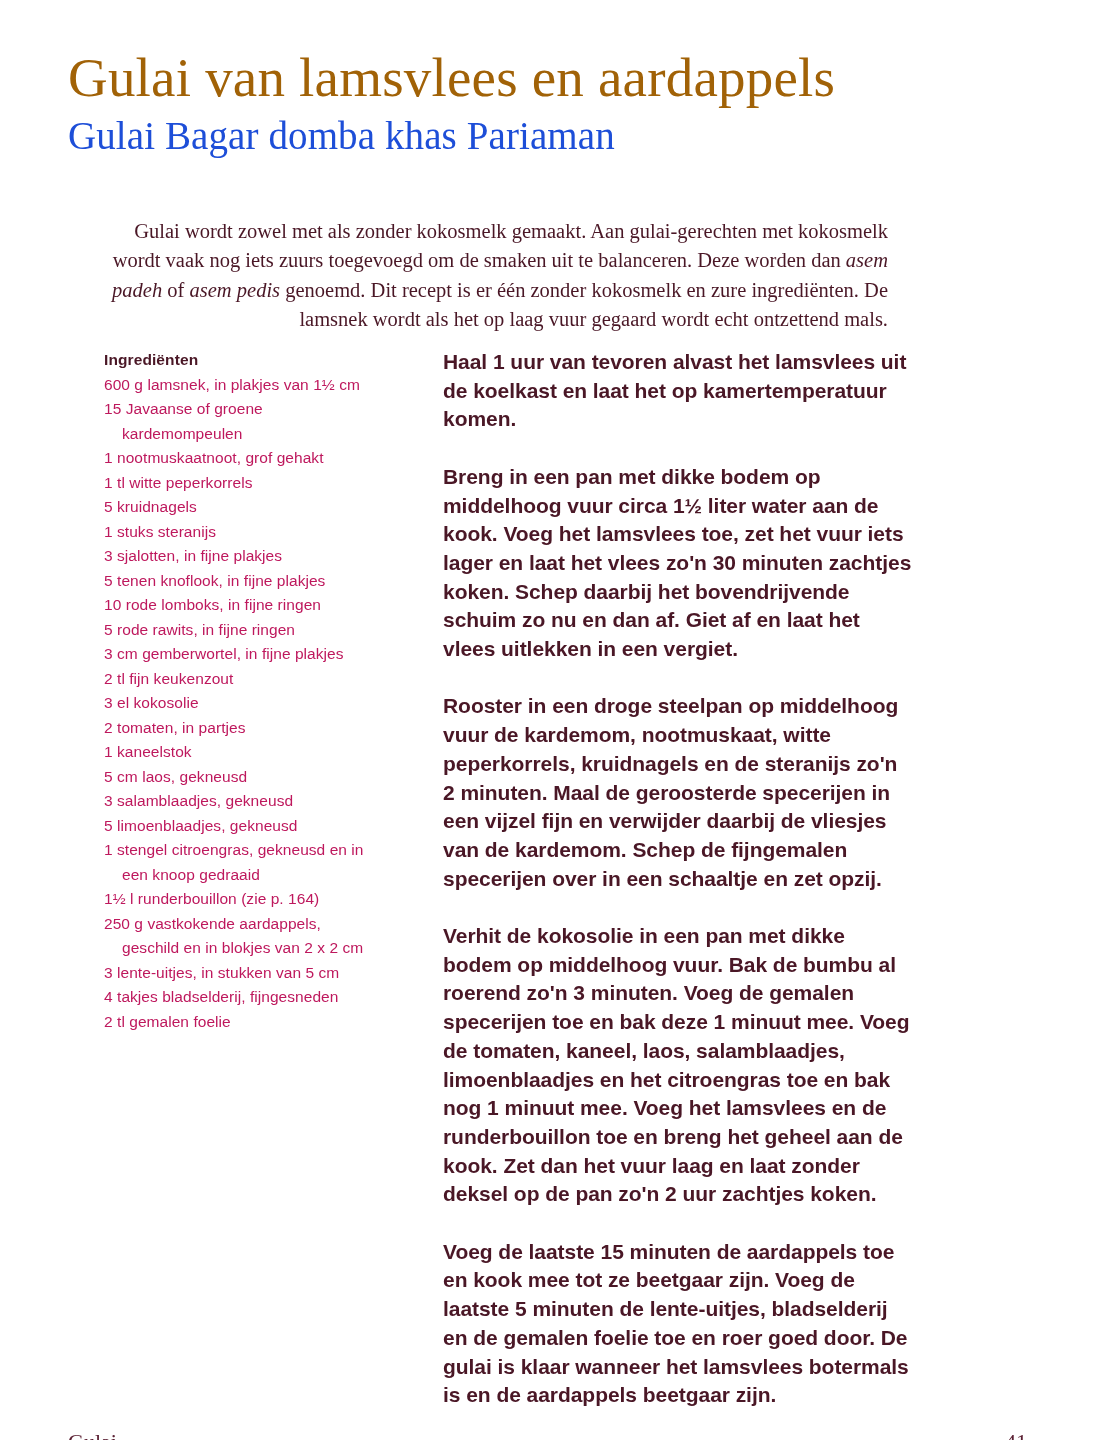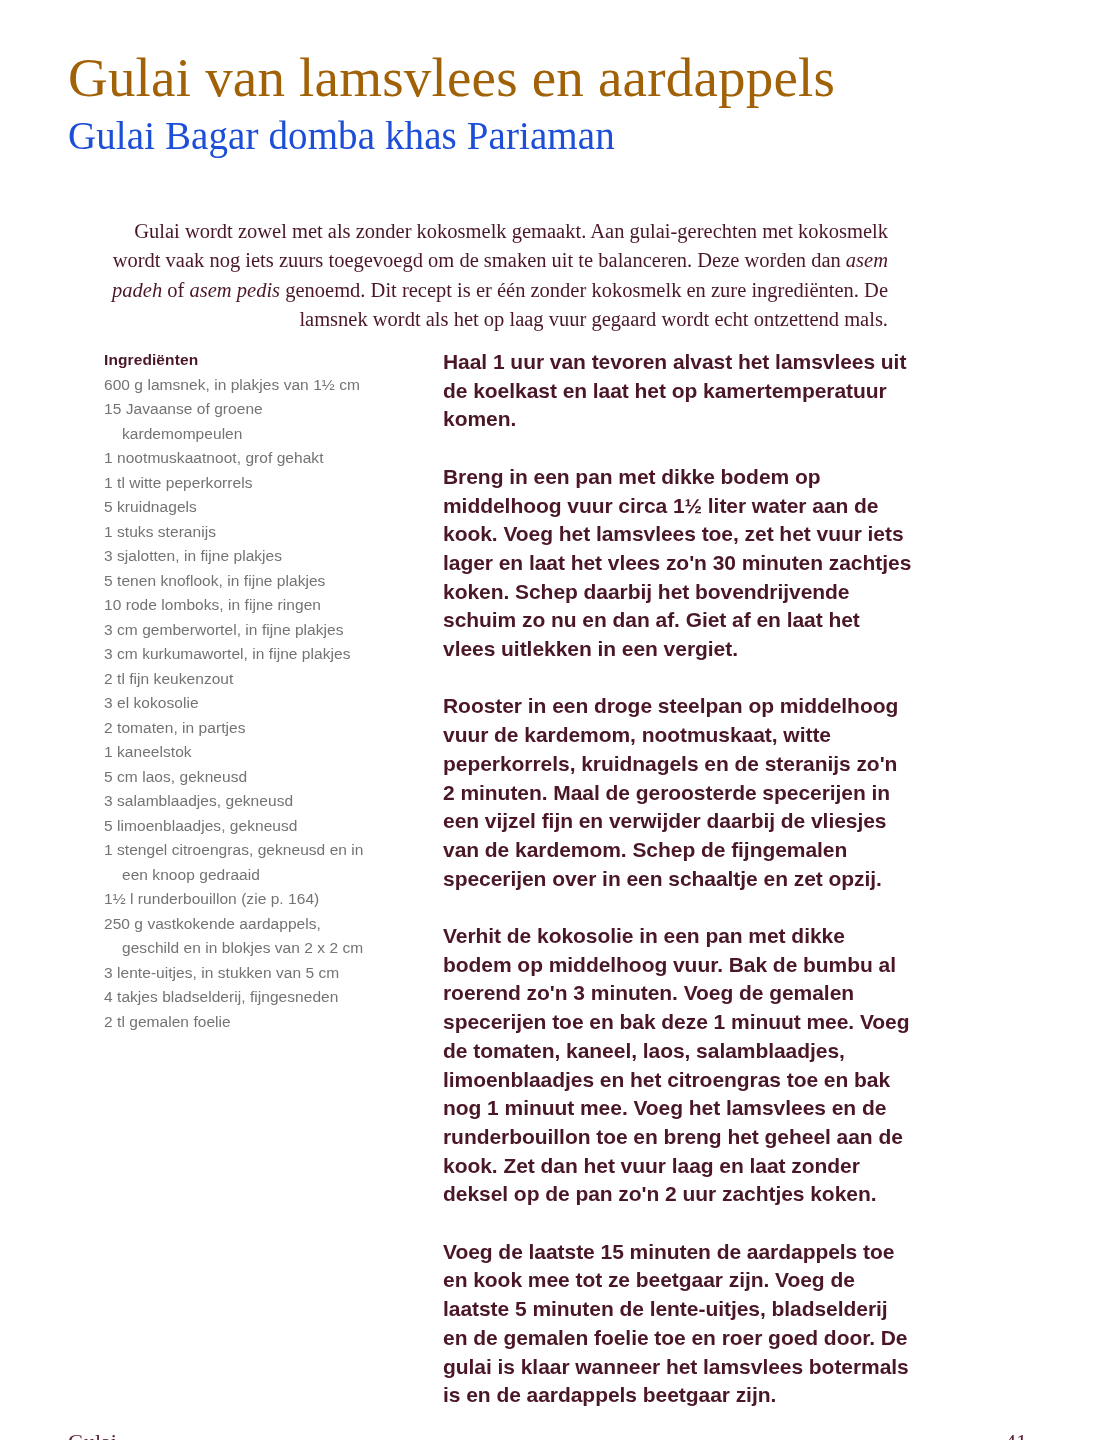--- a/index.html
+++ b/index.html
@@ -99,21 +99,21 @@
   }
   .ing-list {
     list-style: none;
     margin: 0;
     padding: 0;
   }
   .ing-item {
     font-family: "Liberation Sans", sans-serif;
     font-size: 15.5px;
     font-weight: 400;
-    color: #737373;
+    color: #be185d;
     line-height: 24.5px;
     letter-spacing: 0.05px;
     padding-left: 18px;
     text-indent: -18px;
     white-space: pre-line;
   }
 
   .step-p {
     font-family: "Liberation Sans", sans-serif;
     font-size: 21px;
@@ -164,22 +164,22 @@
           <li class="ing-item">600 g lamsnek, in plakjes van 1½ cm</li>
           <li class="ing-item">15 Javaanse of groene
 kardemompeulen</li>
           <li class="ing-item">1 nootmuskaatnoot, grof gehakt</li>
           <li class="ing-item">1 tl witte peperkorrels</li>
           <li class="ing-item">5 kruidnagels</li>
           <li class="ing-item">1 stuks steranijs</li>
           <li class="ing-item">3 sjalotten, in fijne plakjes</li>
           <li class="ing-item">5 tenen knoflook, in fijne plakjes</li>
           <li class="ing-item">10 rode lomboks, in fijne ringen</li>
+          <li class="ing-item">5 rode rawits, in fijne ringen</li>
           <li class="ing-item">3 cm gemberwortel, in fijne plakjes</li>
-          <li class="ing-item">3 cm kurkumawortel, in fijne plakjes</li>
           <li class="ing-item">2 tl fijn keukenzout</li>
           <li class="ing-item">3 el kokosolie</li>
           <li class="ing-item">2 tomaten, in partjes</li>
           <li class="ing-item">1 kaneelstok</li>
           <li class="ing-item">5 cm laos, gekneusd</li>
           <li class="ing-item">3 salamblaadjes, gekneusd</li>
           <li class="ing-item">5 limoenblaadjes, gekneusd</li>
           <li class="ing-item">1 stengel citroengras, gekneusd en in
 een knoop gedraaid</li>
           <li class="ing-item">1½ l runderbouillon (zie p. 164)</li>

